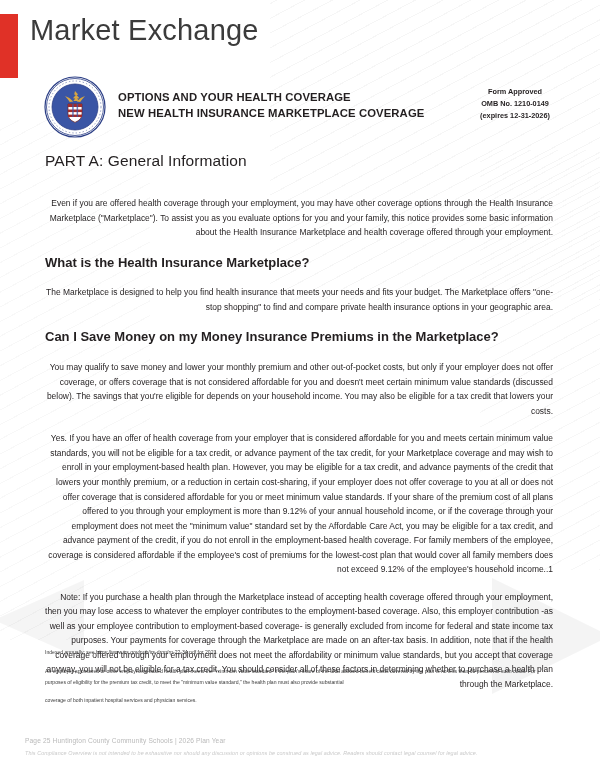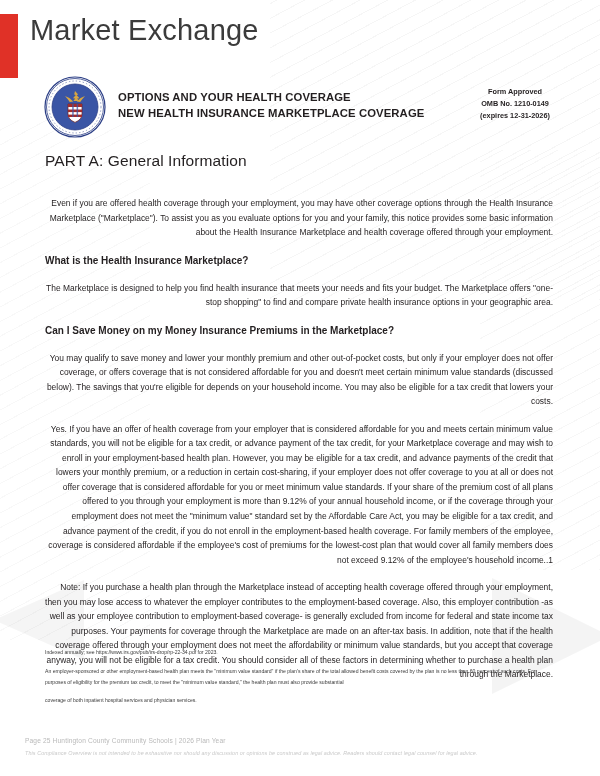--- a/index.html
+++ b/index.html
@@ -151,21 +151,21 @@
   }
   p.body-text {
     margin: 0 0 13px 0;
     font-size: 8.45px;
     line-height: 1.72;
     color: #231f20;
     text-align: right;
   }
   p.q-head {
     margin: 8px 0 12px 0;
-    font-size: 10px;
+    font-size: 13px;
     font-weight: 700;
     line-height: 1.6;
     color: #231f20;
   }
   .note-lead {
     font-weight: 400;
   }
 
   
   .footnotes {

